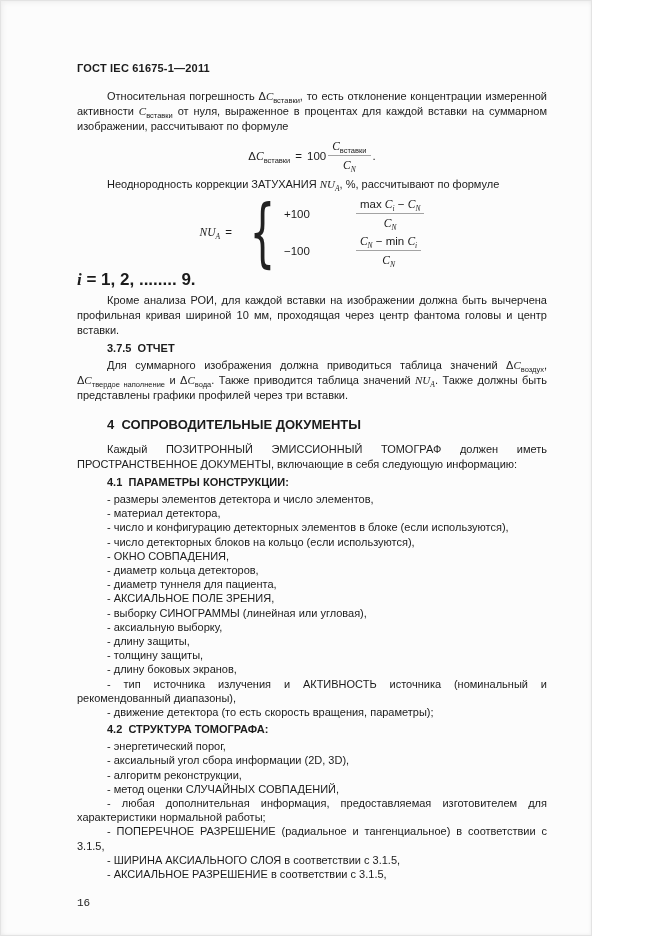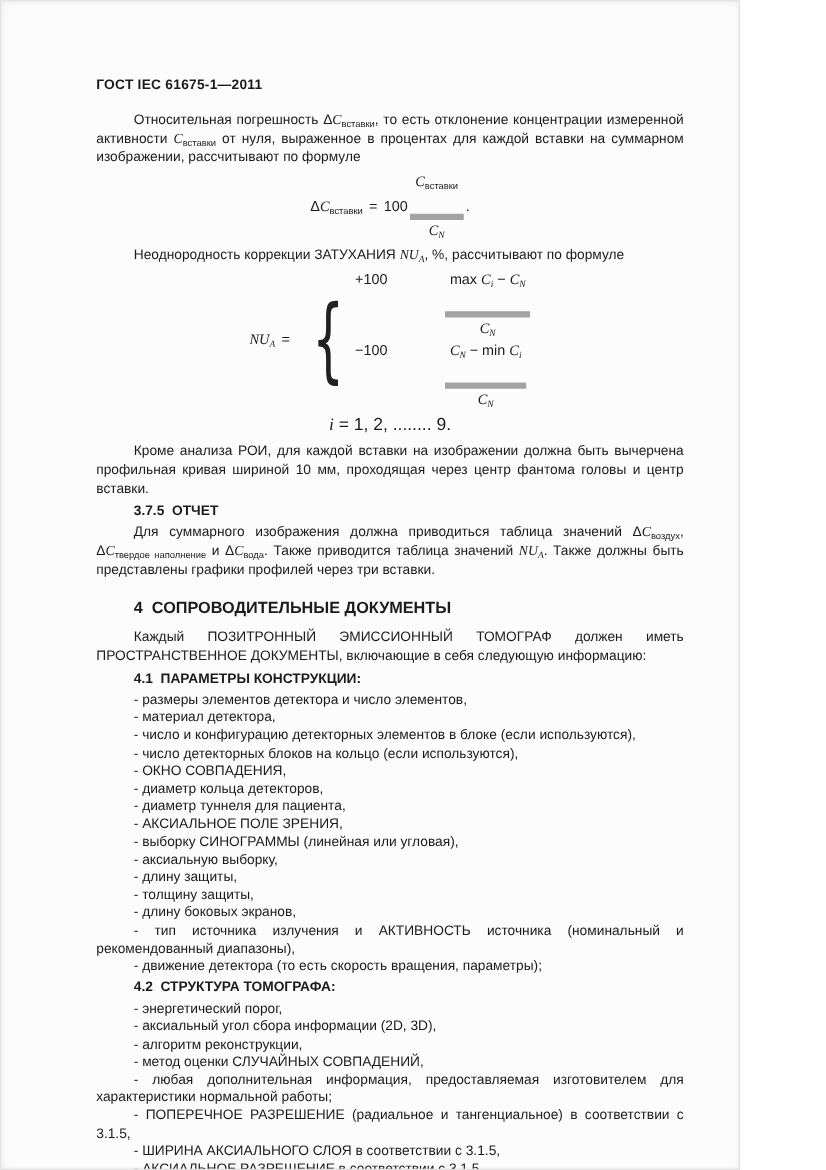--- a/index.html
+++ b/index.html
@@ -18,27 +18,27 @@
   .para{text-align:justify;text-indent:30px;}
   .li{text-align:justify;text-indent:30px;line-height:14.2px;}
   .h-sub{font-weight:bold;white-space:pre-wrap;text-indent:30px;margin:3px 0 2px;}
   .h-section{font-weight:bold;white-space:pre-wrap;font-size:13px;line-height:17px;text-indent:30px;margin:13px 0 9px;}
   .formula{display:flex;justify-content:center;align-items:center;margin:5px 0;font-size:11.5px;line-height:14px;}
   .it{font-family:"Liberation Serif","DejaVu Serif",serif;font-style:italic;}
   sub{font-size:7.5px;line-height:0;vertical-align:-2.5px;}
   .feq{margin:0 5px;}
   .fcoef{margin-right:2px;}
   .frac{display:inline-flex;flex-direction:column;align-items:center;text-align:center;}
-  .frac .num{padding:0 4px 18px;border-bottom:5px solid #a3a3a3;}
+  .frac .num{padding:0 4px 2px;border-bottom:1px solid #a3a3a3;}
   .frac .den{padding-top:2px;}
   .fperiod{align-self:center;margin-left:2px;}
   .cases{display:flex;flex-direction:column;gap:4px;}
-  .case{display:flex;gap:44px;}
+  .case{display:flex;align-items:center;gap:44px;}
   .brace{font-family:"DejaVu Sans",sans-serif;font-size:74px;line-height:58px;display:inline-block;transform:scaleX(.55);margin:0 -2px 0 2px;font-weight:400;color:#222;}
-  .formula-index{text-align:center;margin:2px 0 6px;font-size:14px;}
+  .formula-index{margin:2px 0 6px;font-size:17px;font-weight:bold;}
   .page-number{margin-top:15px;font-family:Liberation Mono, monospace;}
 </style>
 </head>
 <body>
 
 <div class="page">
 
   <div class="doc-header">ГОСТ IEC 61675-1—2011</div>
 
   <div class="para"><span>Относительная погрешность </span><span>Δ</span><span class="it">C</span><sub>вставки</sub><span>, то есть отклонение концентрации измеренной активности </span><span class="it">C</span><sub>вставки</sub><span> от нуля, выраженное в процентах для каждой вставки на суммарном изображении, рассчитыва­ют по формуле</span></div>

